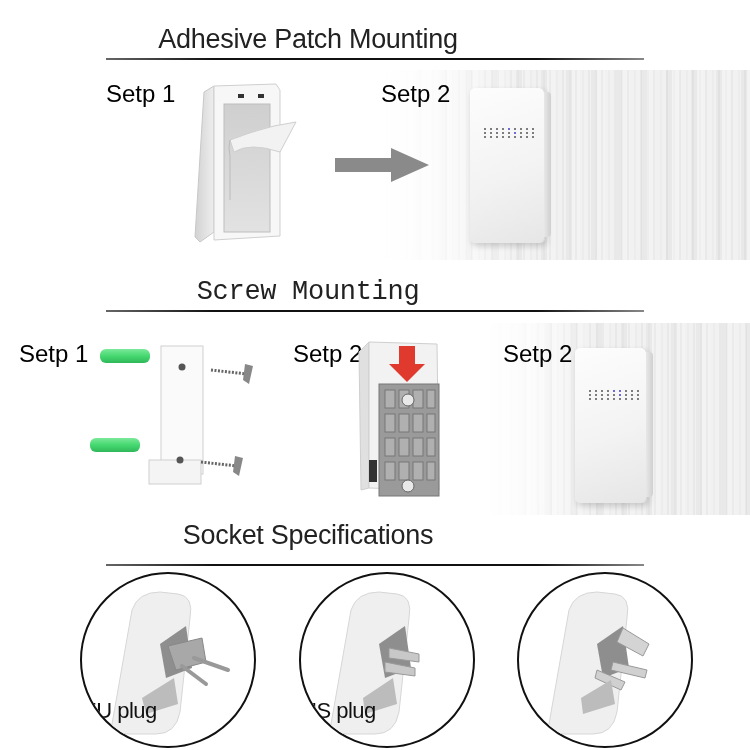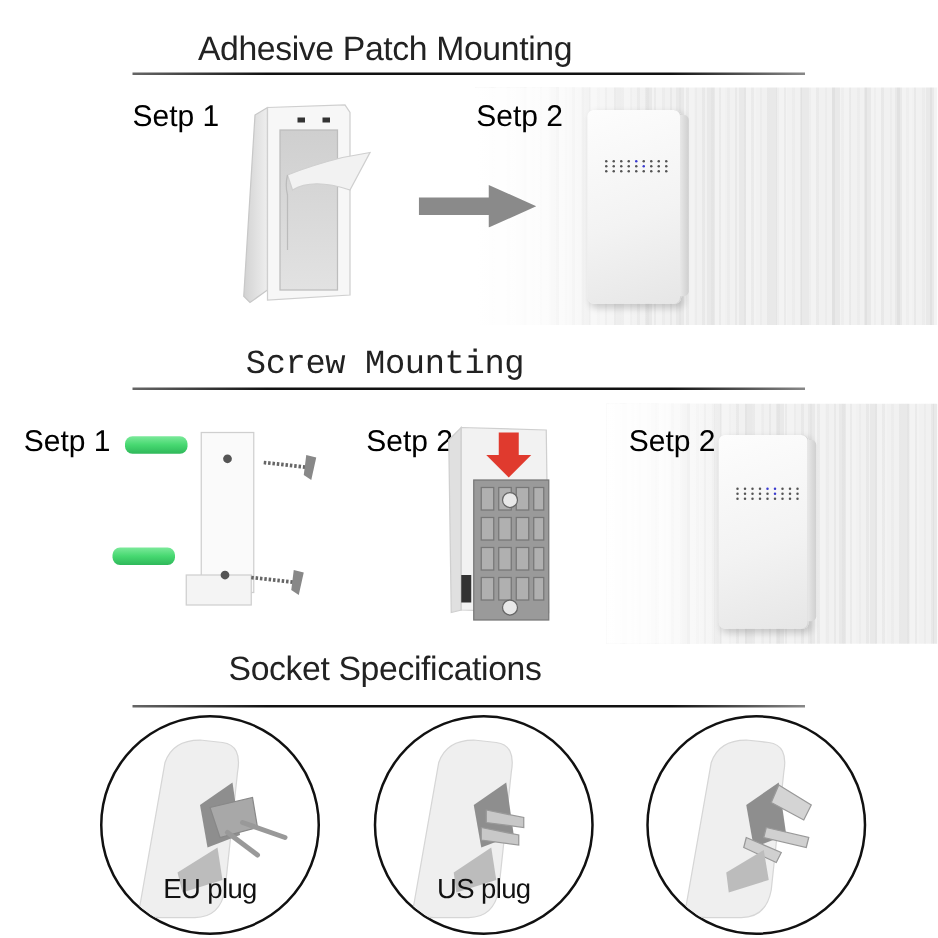--- a/index.html
+++ b/index.html
@@ -32,21 +32,21 @@
   .doorbell .edge { position: absolute; top: 4px; bottom: 6px; right: -6px; width: 7px; background: linear-gradient(to right, #e8e8e8, #cfcfcf); border-radius: 0 4px 4px 0; }
   .dots { position: absolute; display: grid; grid-template-columns: repeat(9, 4px); gap: 2px 2px; }
   .dots span { width: 2px; height: 2px; background: #555; border-radius: 1px; }
   .dots span.b { background: #3b3bd0; }
 
   .circle {
     position: absolute; width: 176px; height: 176px; border-radius: 50%;
     border: 2.5px solid #111; background: #fff; overflow: hidden;
   }
   .plug-label {
-    position: absolute; left: 0; right: 0; bottom: 22px; text-align: center;
+    position: absolute; left: 0; right: 0; bottom: 22px; text-align: left;
     font-size: 22px; color: #111; letter-spacing: -0.5px;
   }
 </style>
 </head>
 <body>
 
 <div class="section-title" style="top:24px;">Adhesive Patch Mounting</div>
 <div class="rule" style="top:58px;"></div>
 
 <div class="wall" style="left:380px; top:70px; width:370px; height:190px;"></div>

